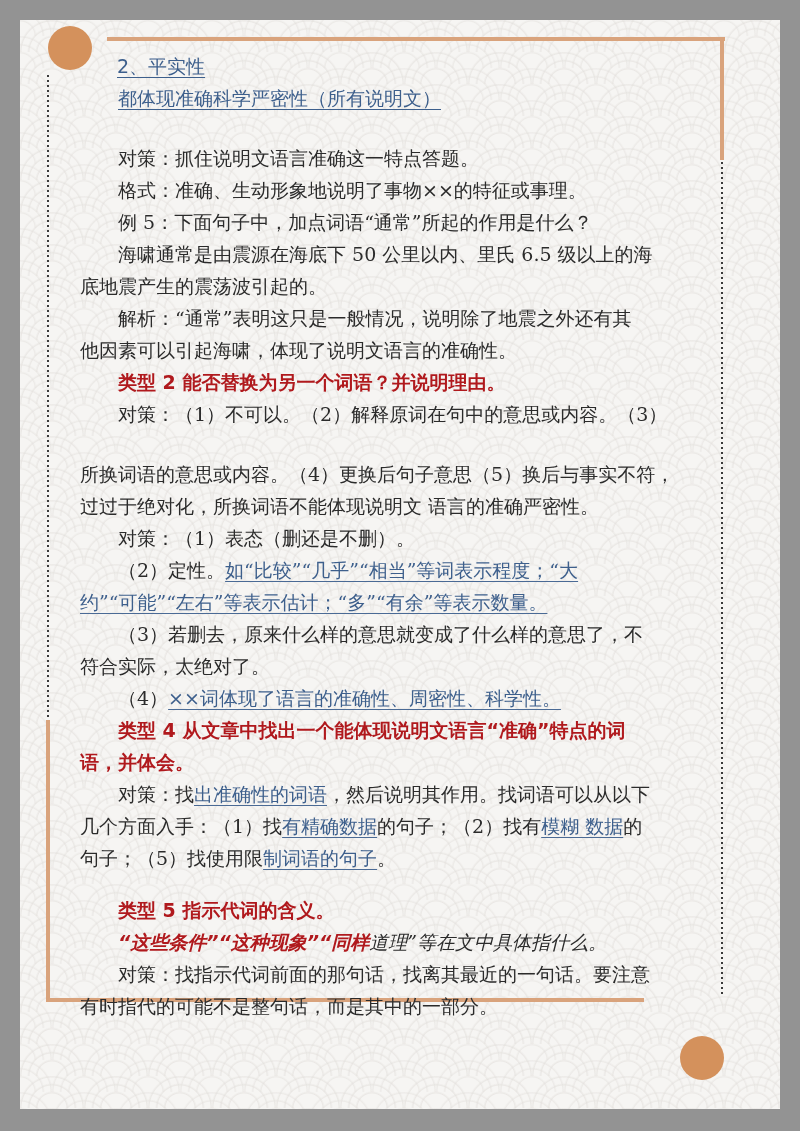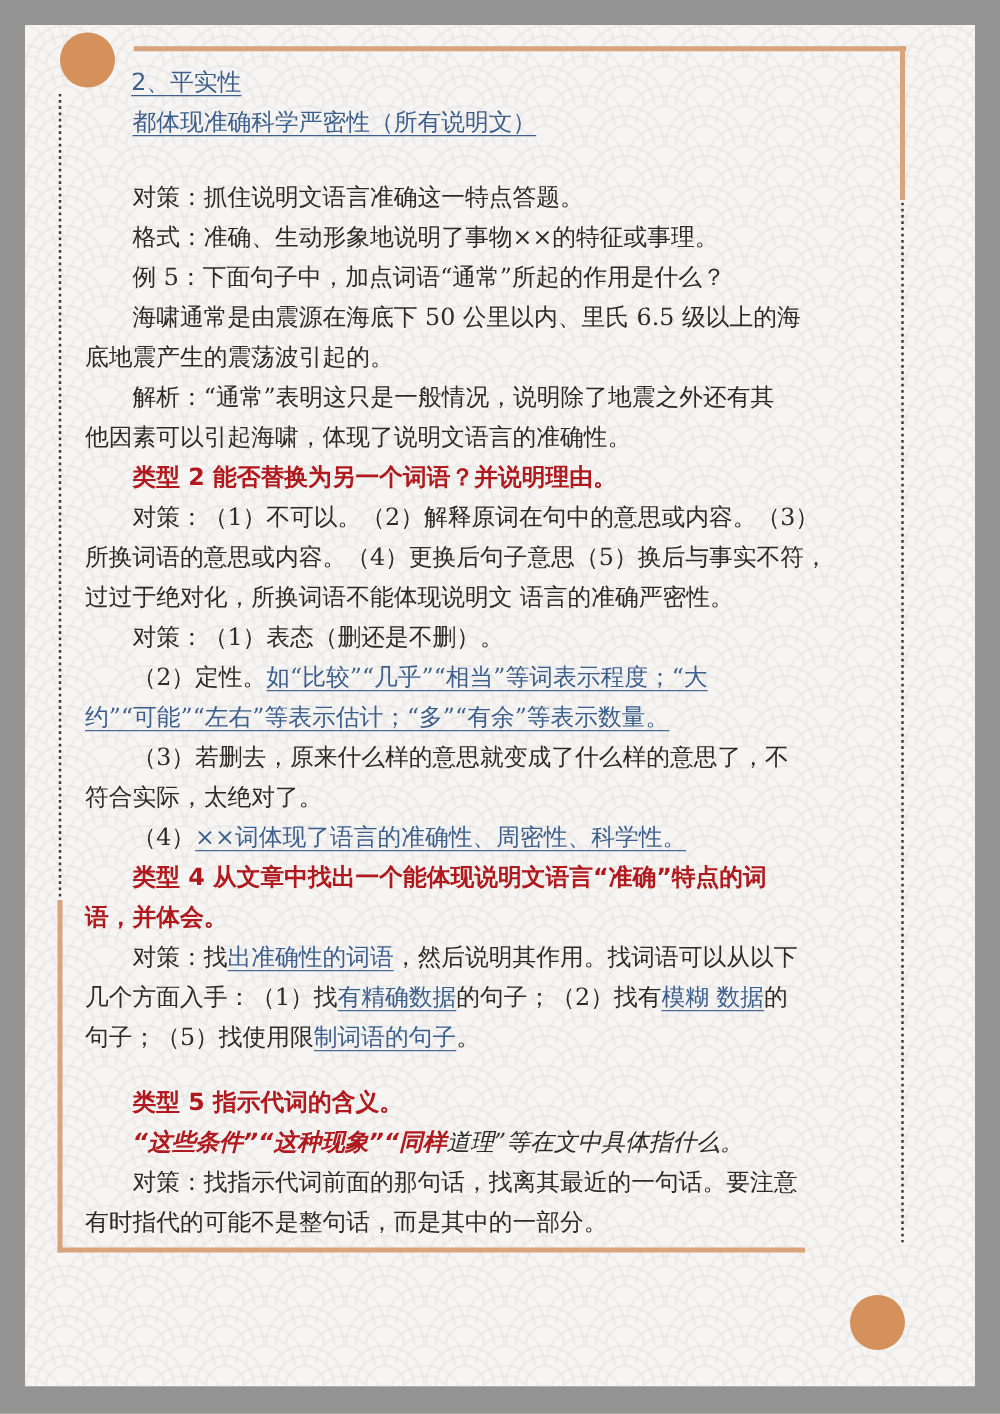--- a/index.html
+++ b/index.html
@@ -30,21 +30,21 @@
   .circle.br { left: 680px; top: 1036px; }
   .line-top { position: absolute; left: 107px; top: 37px; width: 618px; height: 4px; background: #d9a37c; z-index: 2; }
   .line-right-solid { position: absolute; left: 720px; top: 37px; width: 4px; height: 123px; background: #d9a37c; z-index: 2; }
   .line-right-dots { position: absolute; left: 721px; top: 162px; width: 2px; height: 832px; z-index: 2;
     background-image: linear-gradient(#3a3a3a 50%, transparent 50%); background-size: 2px 5px; }
   .line-left-dots { position: absolute; left: 47px; top: 75px; width: 2px; height: 646px; z-index: 2;
     background-image: linear-gradient(#3a3a3a 50%, transparent 50%); background-size: 2px 5px; }
   .line-left-solid { position: absolute; left: 46px; top: 720px; width: 4px; height: 282px; background: #d9a37c; z-index: 2; }
   .line-bottom-solid { position: absolute; left: 46px; top: 998px; width: 598px; height: 4px; background: #d9a37c; z-index: 2; }
 
-  .content { position: absolute; left: 28px; top: 50px; width: 690px; z-index: 3; font-size: 19px; line-height: 32px; color: #2b2b2b; }
+  .content { position: absolute; left: 40px; top: 50px; width: 690px; z-index: 3; font-size: 19px; line-height: 32px; color: #2b2b2b; }
   .line { margin: 0; white-space: nowrap; }
   .blue { color: #3d5f8c; text-decoration: underline; text-decoration-color: #4a6a95; text-underline-offset: 4px; }
   .red { color: #b0191d; font-weight: bold; font-family: "DejaVu Sans", "Liberation Sans", sans-serif; }
   .heading-blue { color: #3d5f8c; text-decoration: underline; text-underline-offset: 4px; font-family: "DejaVu Sans", "Liberation Sans", sans-serif; font-size: 19px; }
 </style>
 </head>
 <body>
 
 <div class="page"></div>
 
@@ -70,21 +70,21 @@
   <p class="line" style="padding-left:78px;">例 5：下面句子中，加点词语“通常”所起的作用是什么？</p>
   <p class="line" style="padding-left:78px;">海啸通常是由震源在海底下 50  公里以内、里氏 6.5 级以上的海</p>
   <p class="line" style="padding-left:40px;">底地震产生的震荡波引起的。</p>
   <p class="line" style="padding-left:78px;">解析：“通常”表明这只是一般情况，说明除了地震之外还有其</p>
   <p class="line" style="padding-left:40px;">他因素可以引起海啸，体现了说明文语言的准确性。</p>
 
   <p class="line" style="padding-left:78px;">
     <span class="red">类型 2 能否替换为另一个词语？并说明理由。</span>
   </p>
   <p class="line" style="padding-left:78px;">对策：（1）不可以。（2）解释原词在句中的意思或内容。（3）</p>
-  <p class="line" style="padding-left:40px;">所换词语的意思或内容。（4）更换后句子意思（5）换后与事实不符，</p>
+  <p class="line" style="padding-left:40px;margin-top:28px;">所换词语的意思或内容。（4）更换后句子意思（5）换后与事实不符，</p>
   <p class="line" style="padding-left:40px;">过过于绝对化，所换词语不能体现说明文 语言的准确严密性。</p>
 
   <p class="line" style="padding-left:78px;">对策：（1）表态（删还是不删）。</p>
   <p class="line" style="padding-left:78px;">
     <span>（2）定性。</span><span class="blue">如“比较”“几乎”“相当”等词表示程度；“大</span>
   </p>
   <p class="line" style="padding-left:40px;">
     <span class="blue">约”“可能”“左右”等表示估计；“多”“有余”等表示数量。</span>
   </p>
   <p class="line" style="padding-left:78px;">（3）若删去，原来什么样的意思就变成了什么样的意思了，不</p>

